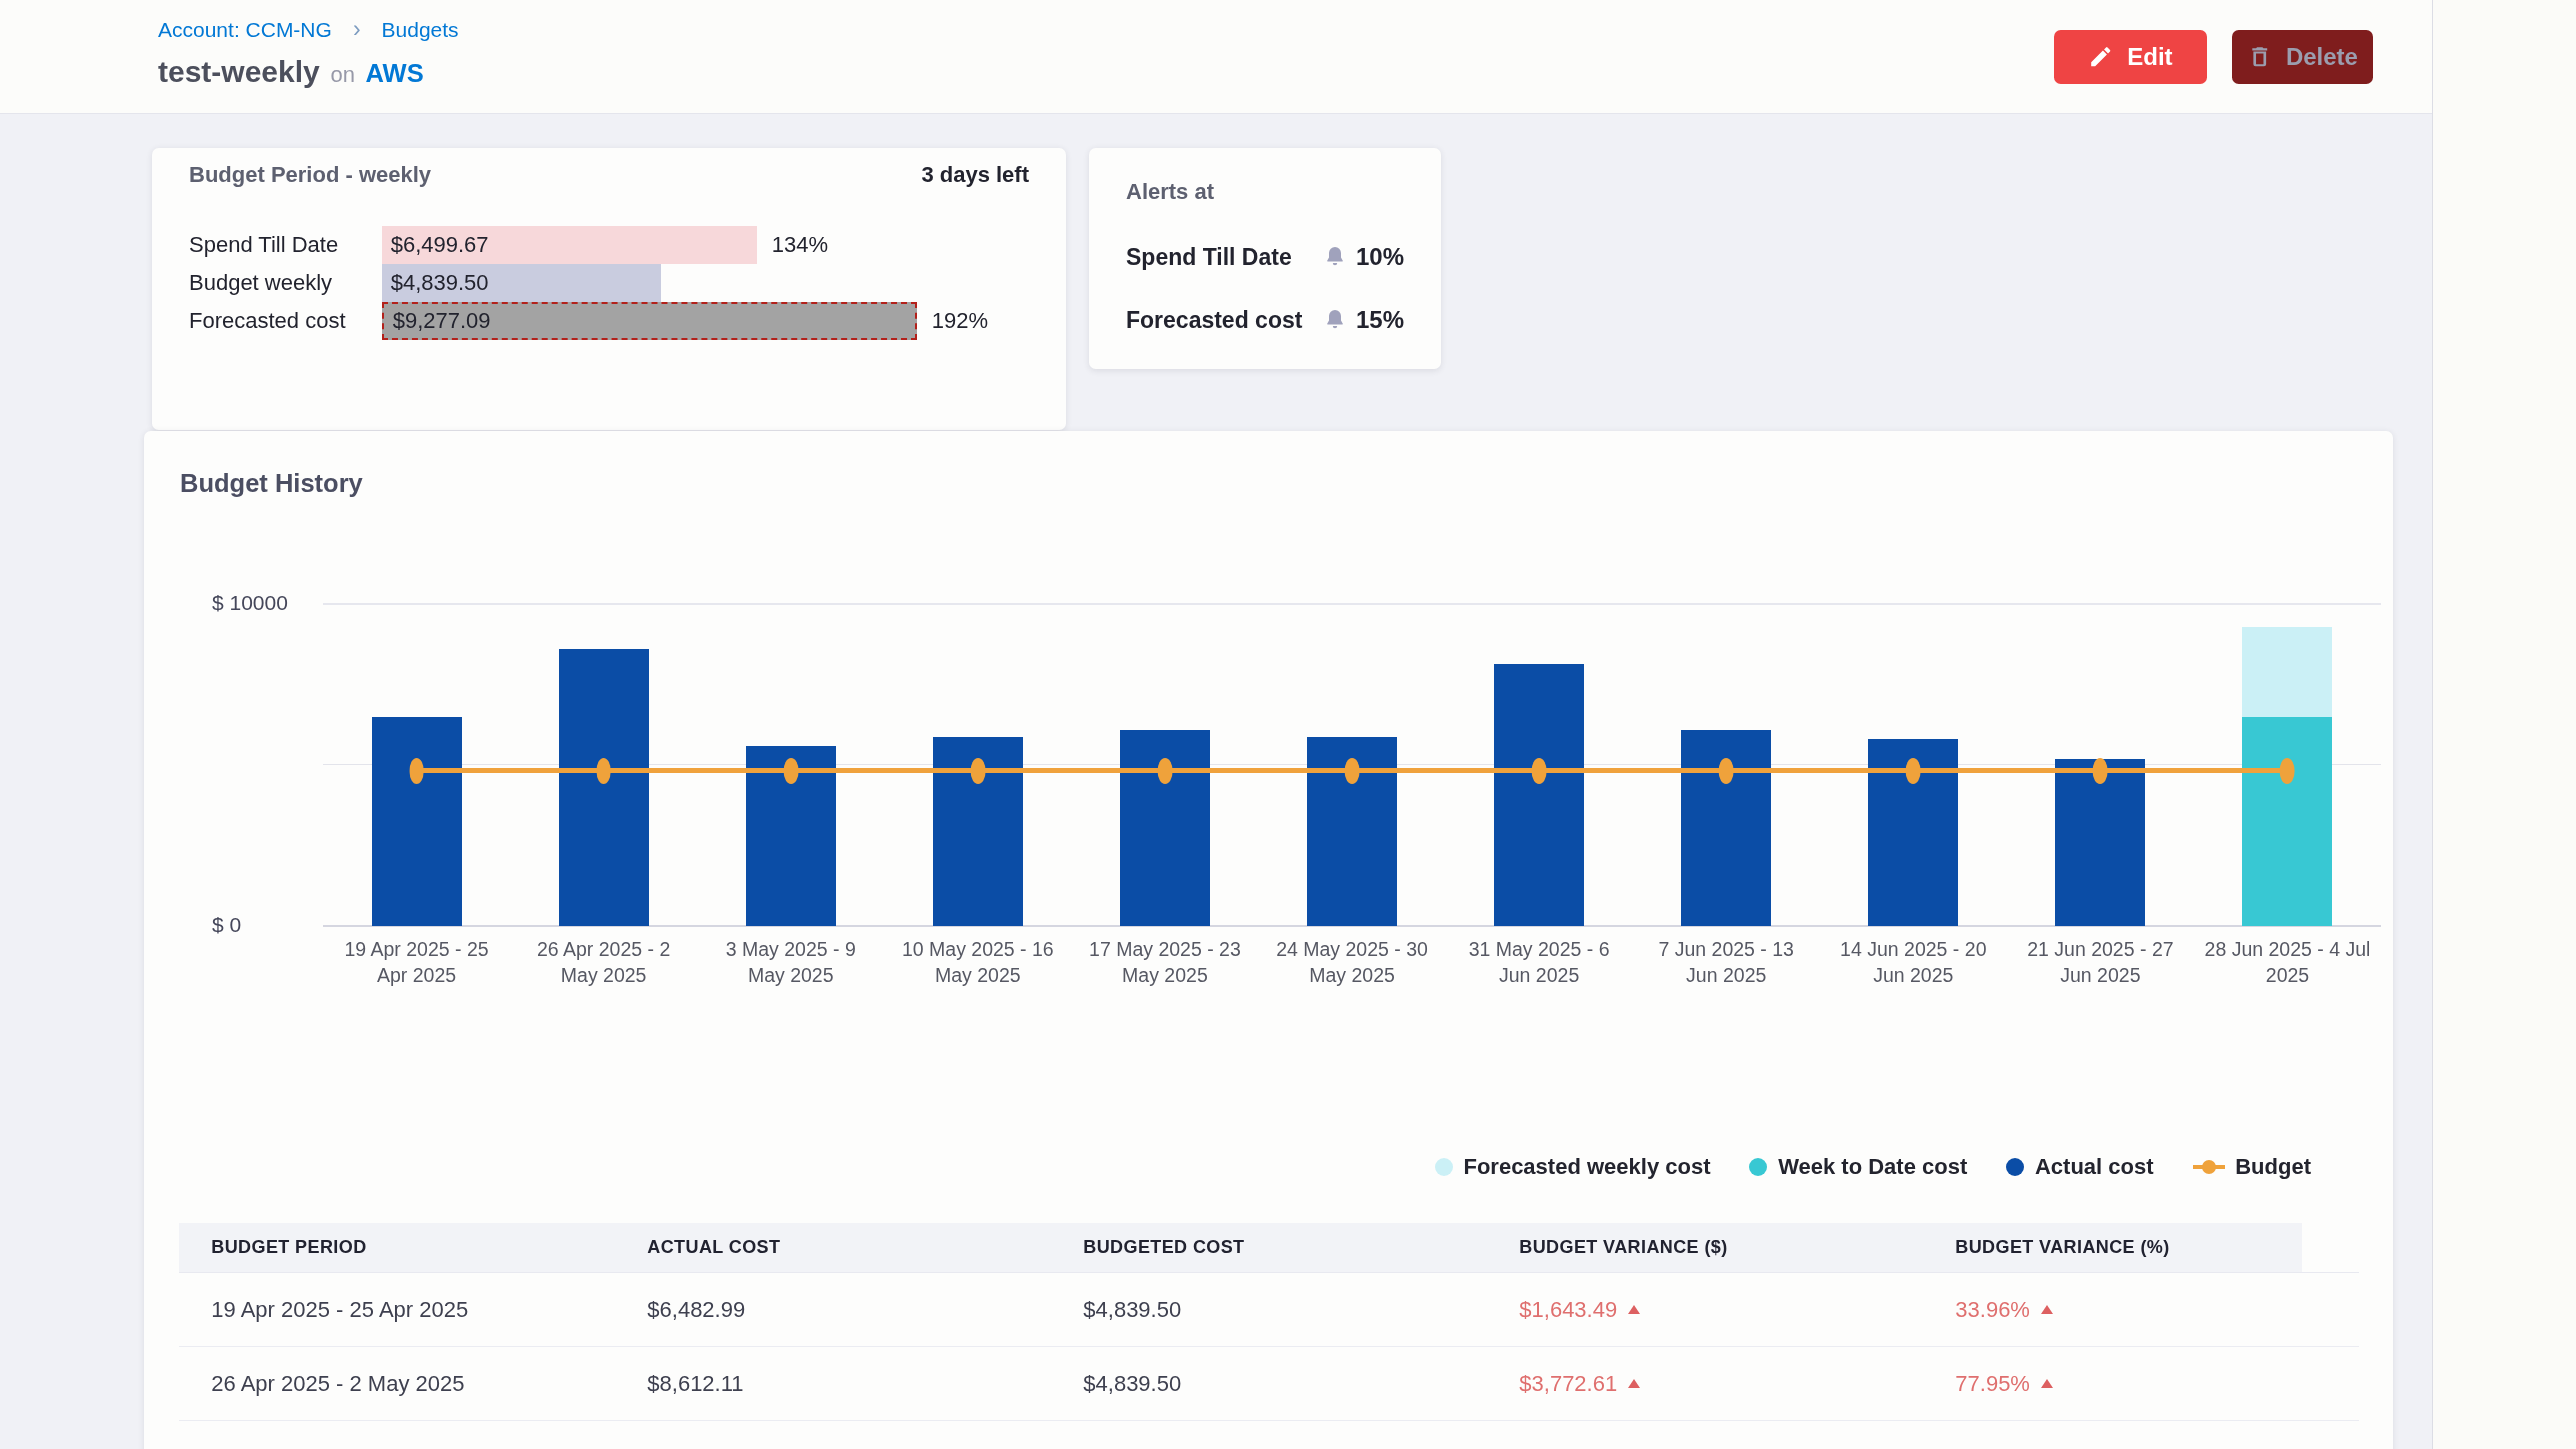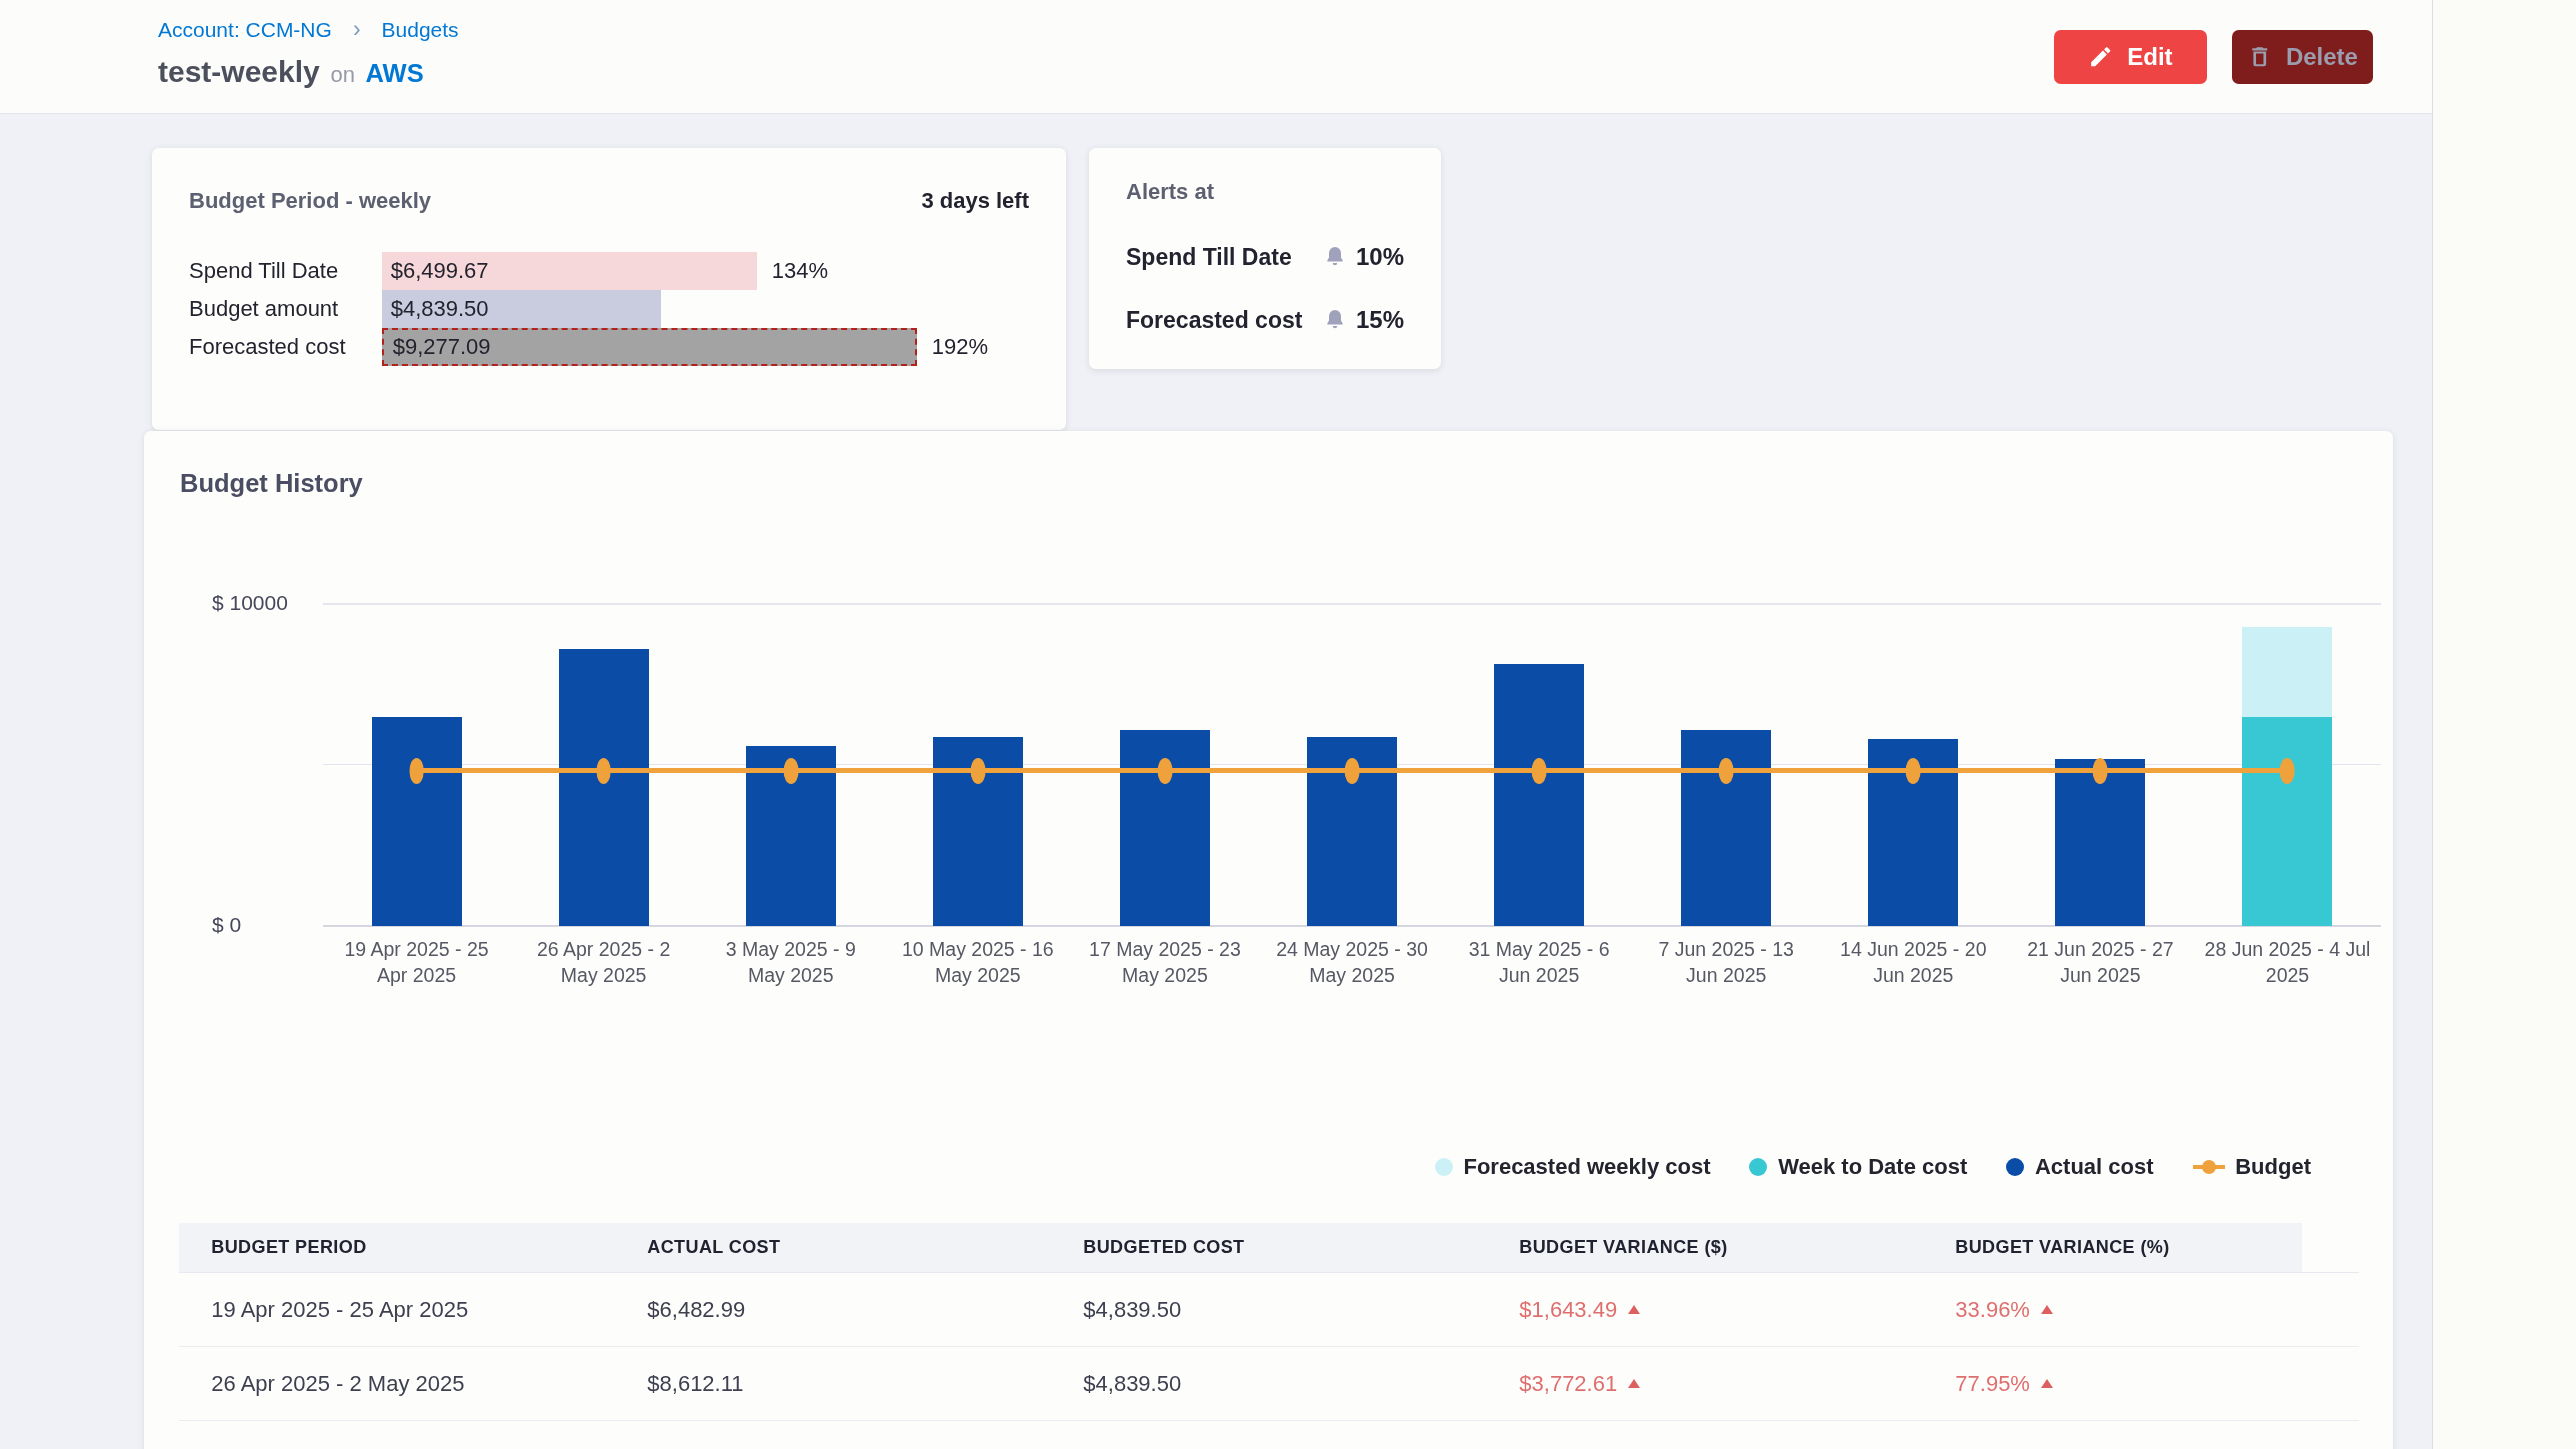--- a/index.html
+++ b/index.html
@@ -17,21 +17,21 @@
   .page-title { font-size:30px; font-weight:bold; color:#4c4f5c; }
   .title-on { font-size:22px; color:#9799a8; }
   .title-platform { font-size:25.5px; font-weight:bold; color:#0278d5; }
   .btn { position:absolute; top:29.5px; height:54px; border:none; border-radius:6.7px; display:flex; align-items:center; justify-content:center; gap:13.4px; font-size:24px; font-weight:bold; font-family:inherit; cursor:pointer; }
   .btn-edit { left:2054px; width:153px; background:#ef4444; color:#ffffff; }
   .btn-delete { left:2232px; width:141px; background:#7f1d1d; color:#9b9dae; }
   .btn svg { width:25.5px; height:25.5px; }
 
   
   .card { position:absolute; background:#fdfdfc; border-radius:6.7px; box-shadow:0 1.3px 6.7px rgba(40,41,61,0.10); }
-  .card-bp { left:152px; top:148px; width:914px; height:282px; padding:40px 37px; }
+  .card-bp { left:152px; top:148px; width:914px; height:282px; padding:14px 37px; }
   .card-alerts { left:1089px; top:148px; width:352px; height:221px; padding:31px 37px; }
   .card-history { left:144px; top:431px; width:2249px; height:1047px; padding:38px 36px; }
 
   .card-title { font-size:22px; font-weight:600; color:#5d6070; }
   .bp-head { display:flex; justify-content:space-between; align-items:baseline; }
   .bp-days { font-size:22px; font-weight:600; color:#22232e; }
   .bp-rows { margin-top:38px; }
   .bp-row { display:flex; align-items:center; height:38px; }
   .bp-label { flex:0 0 193px; font-size:22px; color:#22232e; }
   .bp-barwrap { flex:1; display:flex; align-items:center; height:38px; }
@@ -133,21 +133,21 @@
         <div class="bp-row">
           <span class="bp-label">Spend Till Date</span>
           <span class="bp-barwrap">
             <span class="bp-bar spend" id="bar-spend" style="width: 375px;">
                 <span>$6,499.67</span>
               </span>
             <span class="bp-pct">134%</span>
           </span>
         </div>
         <div class="bp-row">
-          <span class="bp-label">Budget amount</span>
+          <span class="bp-label">Budget weekly</span>
           <span class="bp-barwrap">
             <span class="bp-bar budget" id="bar-budget" style="width: 279px;">
                 <span>$4,839.50</span>
               </span>
           </span>
         </div>
         <div class="bp-row">
           <span class="bp-label">Forecasted cost</span>
           <span class="bp-barwrap">
             <span class="bp-bar forecast" id="bar-forecast" style="width: 535px;">

